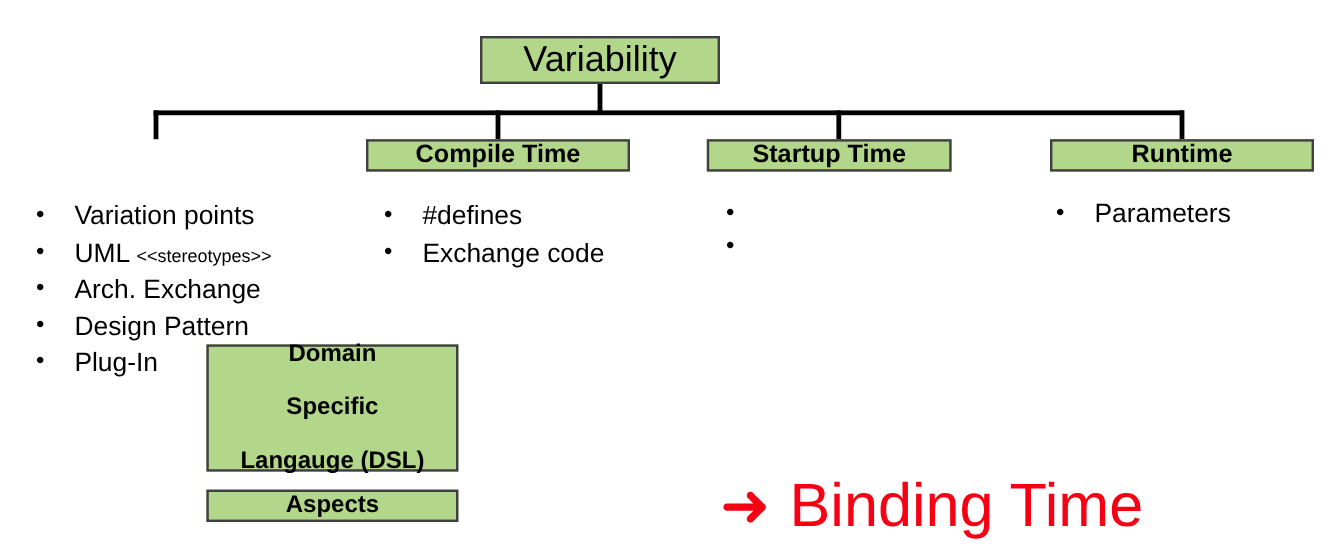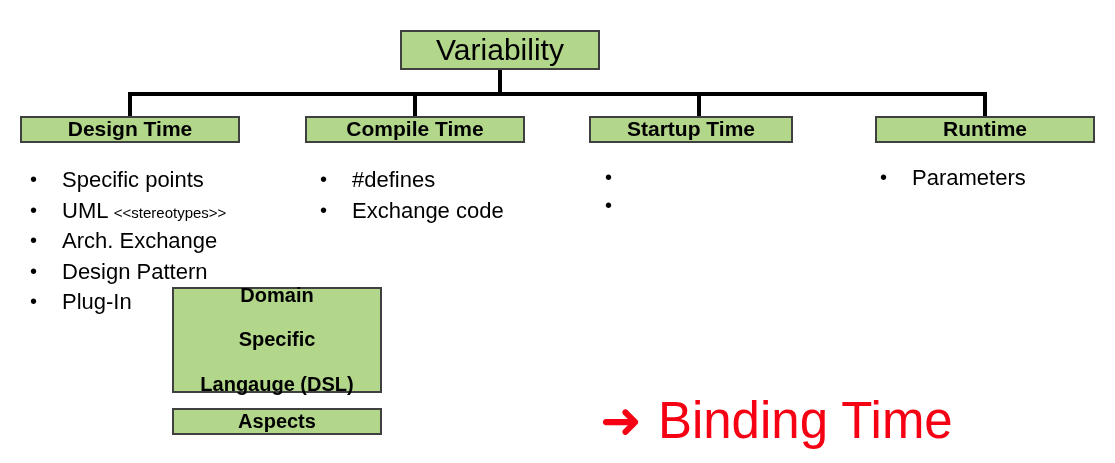--- a/index.html
+++ b/index.html
@@ -132,40 +132,37 @@
     <div class="vline" style="left:128px; top:80px; height:24px;"></div>
     <div class="vline" style="left:413px; top:80px; height:24px;"></div>
     <div class="vline" style="left:697px; top:80px; height:24px;"></div>
     <div class="vline" style="left:983px; top:80px; height:24px;"></div>
   </div>
 
   <div class="gbox root" style="left:400px; top:18px; width:200px; height:40px;">
     <span>Variability</span>
   </div>
 
-  <div class="gbox cat" style="left:20px; top:104px; width:220px; height:27px;">
-    <span>Design Time</span>
-  </div>
 
   <div class="gbox cat" style="left:305px; top:104px; width:220px; height:27px;">
     <span>Compile Time</span>
   </div>
 
   <div class="gbox cat" style="left:589px; top:104px; width:204px; height:27px;">
     <span>Startup Time</span>
   </div>
 
   <div class="gbox cat" style="left:875px; top:104px; width:220px; height:27px;">
     <span>Runtime</span>
   </div>
 
   <div class="col" style="left:30px; top:154px; width:250px;">
     <div class="bullet-row">
       <span class="bullet-dot">•</span>
-      <span class="bullet-text">Specific points</span>
+      <span class="bullet-text">Variation points</span>
     </div>
     <div class="bullet-row">
       <span class="bullet-dot">•</span>
       <span class="bullet-text"><span>UML</span> <span class="small-stereo">&lt;&lt;stereotypes&gt;&gt;</span></span>
     </div>
     <div class="bullet-row">
       <span class="bullet-dot">•</span>
       <span class="bullet-text">Arch. Exchange</span>
     </div>
     <div class="bullet-row">

